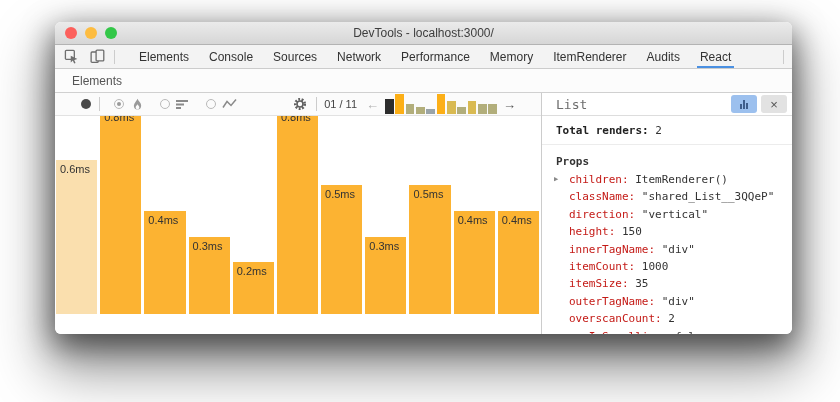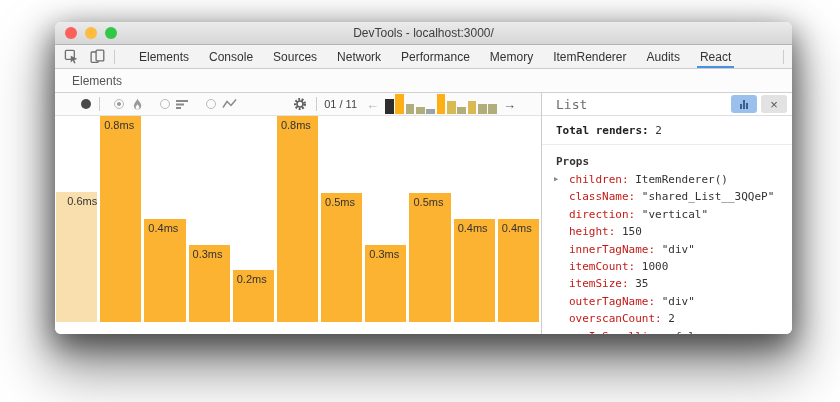--- a/index.html
+++ b/index.html
@@ -42,21 +42,21 @@
   .viewgrp{display:flex;align-items:center;gap:4px;margin-left:14px;}
   .toolbar .spacer{flex:1;}
   .counter{font-size:11px;color:#444;margin:0 7px;white-space:nowrap;}
   .navarrow{font-size:13px;line-height:1;padding:0 2px;}
   .navarrow.prev{color:#b0b0b0;}
   .navarrow.next{color:#555;}
   .minimap{width:112px;height:20px;display:flex;align-items:flex-end;gap:1.5px;margin:0 4px;}
   .mini-bar{flex:1;}
   
   .chart{flex:1;position:relative;background:#fff;overflow:hidden;}
-  .bar{position:absolute;bottom:12px;box-sizing:border-box;}
+  .bar{position:absolute;bottom:20px;box-sizing:border-box;}
   .bar-label{font-size:11px;color:#333;padding:3px 0 0 4px;white-space:nowrap;overflow:hidden;}
   
   .panel{width:251px;flex:0 0 251px;border-left:1px solid #ccc;background:#fff;display:flex;
     flex-direction:column;box-sizing:border-box;font-family:"DejaVu Sans Mono","Liberation Mono",monospace;}
   .panel-header{height:23px;flex:0 0 23px;border-bottom:1px solid #ddd;display:flex;align-items:center;
     padding:0 5px 0 14px;box-sizing:border-box;background:#fff;}
   .panel-title{flex:1;font-size:13px;color:#6e6e6e;}
   .pbtn{width:26px;height:18px;border-radius:3px;display:flex;align-items:center;justify-content:center;margin-left:4px;}
   .pbtn.chart-toggle{background:#9cc0ee;}
   .pbtn.close{background:#e2e2e2;color:#555;font-size:13px;font-family:"Liberation Sans",sans-serif;}
@@ -175,21 +175,21 @@
             <div class="mini-bar" style="height: 13px; background: rgb(217, 186, 82);"></div>
             <div class="mini-bar" style="height: 7px; background: rgb(178, 174, 123);"></div>
             <div class="mini-bar" style="height: 13px; background: rgb(217, 186, 82);"></div>
             <div class="mini-bar" style="height: 10px; background: rgb(178, 174, 123);"></div>
             <div class="mini-bar" style="height: 10px; background: rgb(178, 174, 123);"></div>
           </div>
         <span class="navarrow next">→</span>
       </div>
 
       <div class="chart">
-          <div class="bar" style="left: calc(0% + 1px); width: calc(9.09091% - 3px); height: 130px; background: rgb(250, 223, 174); text-align: right;">
+          <div class="bar" style="left: calc(0% + 1px); width: calc(9.09091% - 3px); height: 154px; background: rgb(250, 223, 174);">
             <div class="bar-label" style="color: rgb(51, 51, 51);">0.6ms</div>
           </div>
           <div class="bar" style="left: calc(9.09091% + 1px); width: calc(9.09091% - 3px); height: 206px; background: rgb(252, 179, 50);">
             <div class="bar-label" style="color: rgb(51, 51, 51);">0.8ms</div>
           </div>
           <div class="bar" style="left: calc(18.1818% + 1px); width: calc(9.09091% - 3px); height: 103px; background: rgb(252, 179, 50);">
             <div class="bar-label" style="color: rgb(51, 51, 51);">0.4ms</div>
           </div>
           <div class="bar" style="left: calc(27.2727% + 1px); width: calc(9.09091% - 3px); height: 77px; background: rgb(252, 179, 50);">
             <div class="bar-label" style="color: rgb(51, 51, 51);">0.3ms</div>

